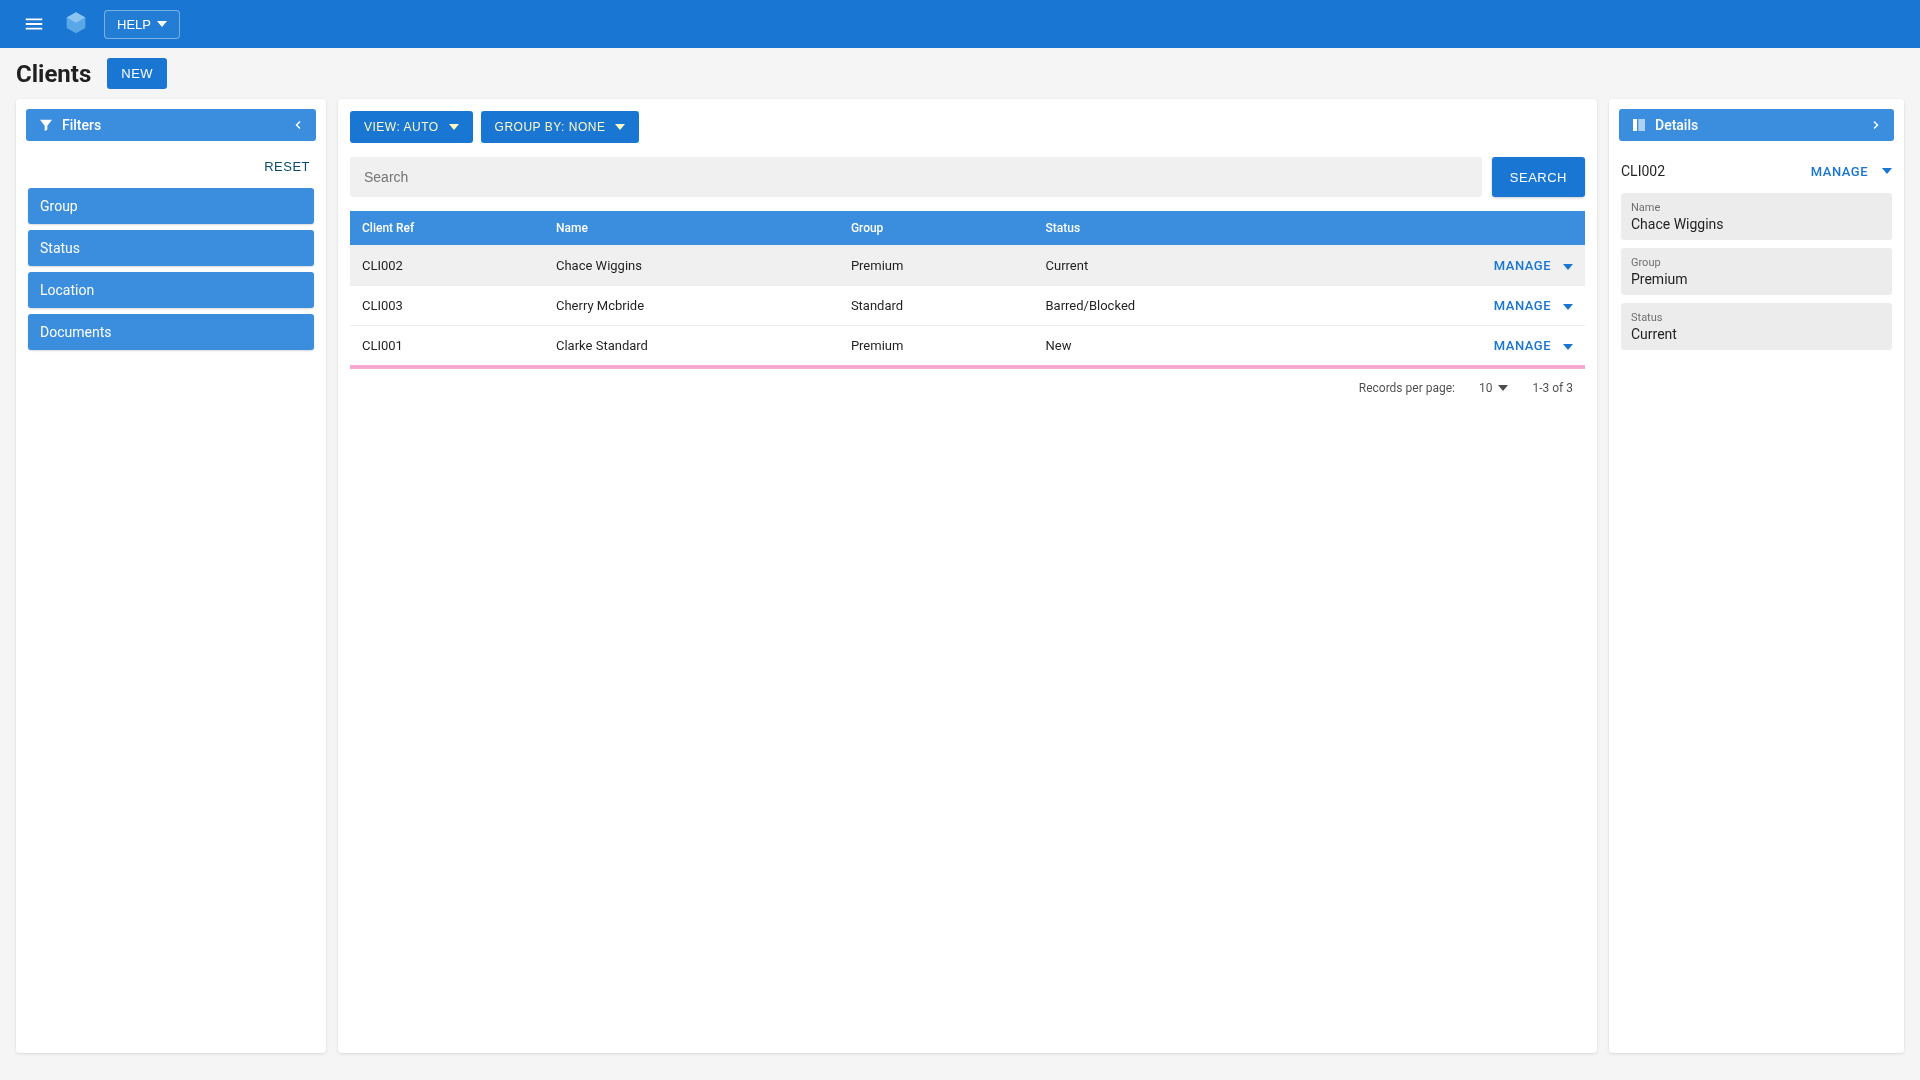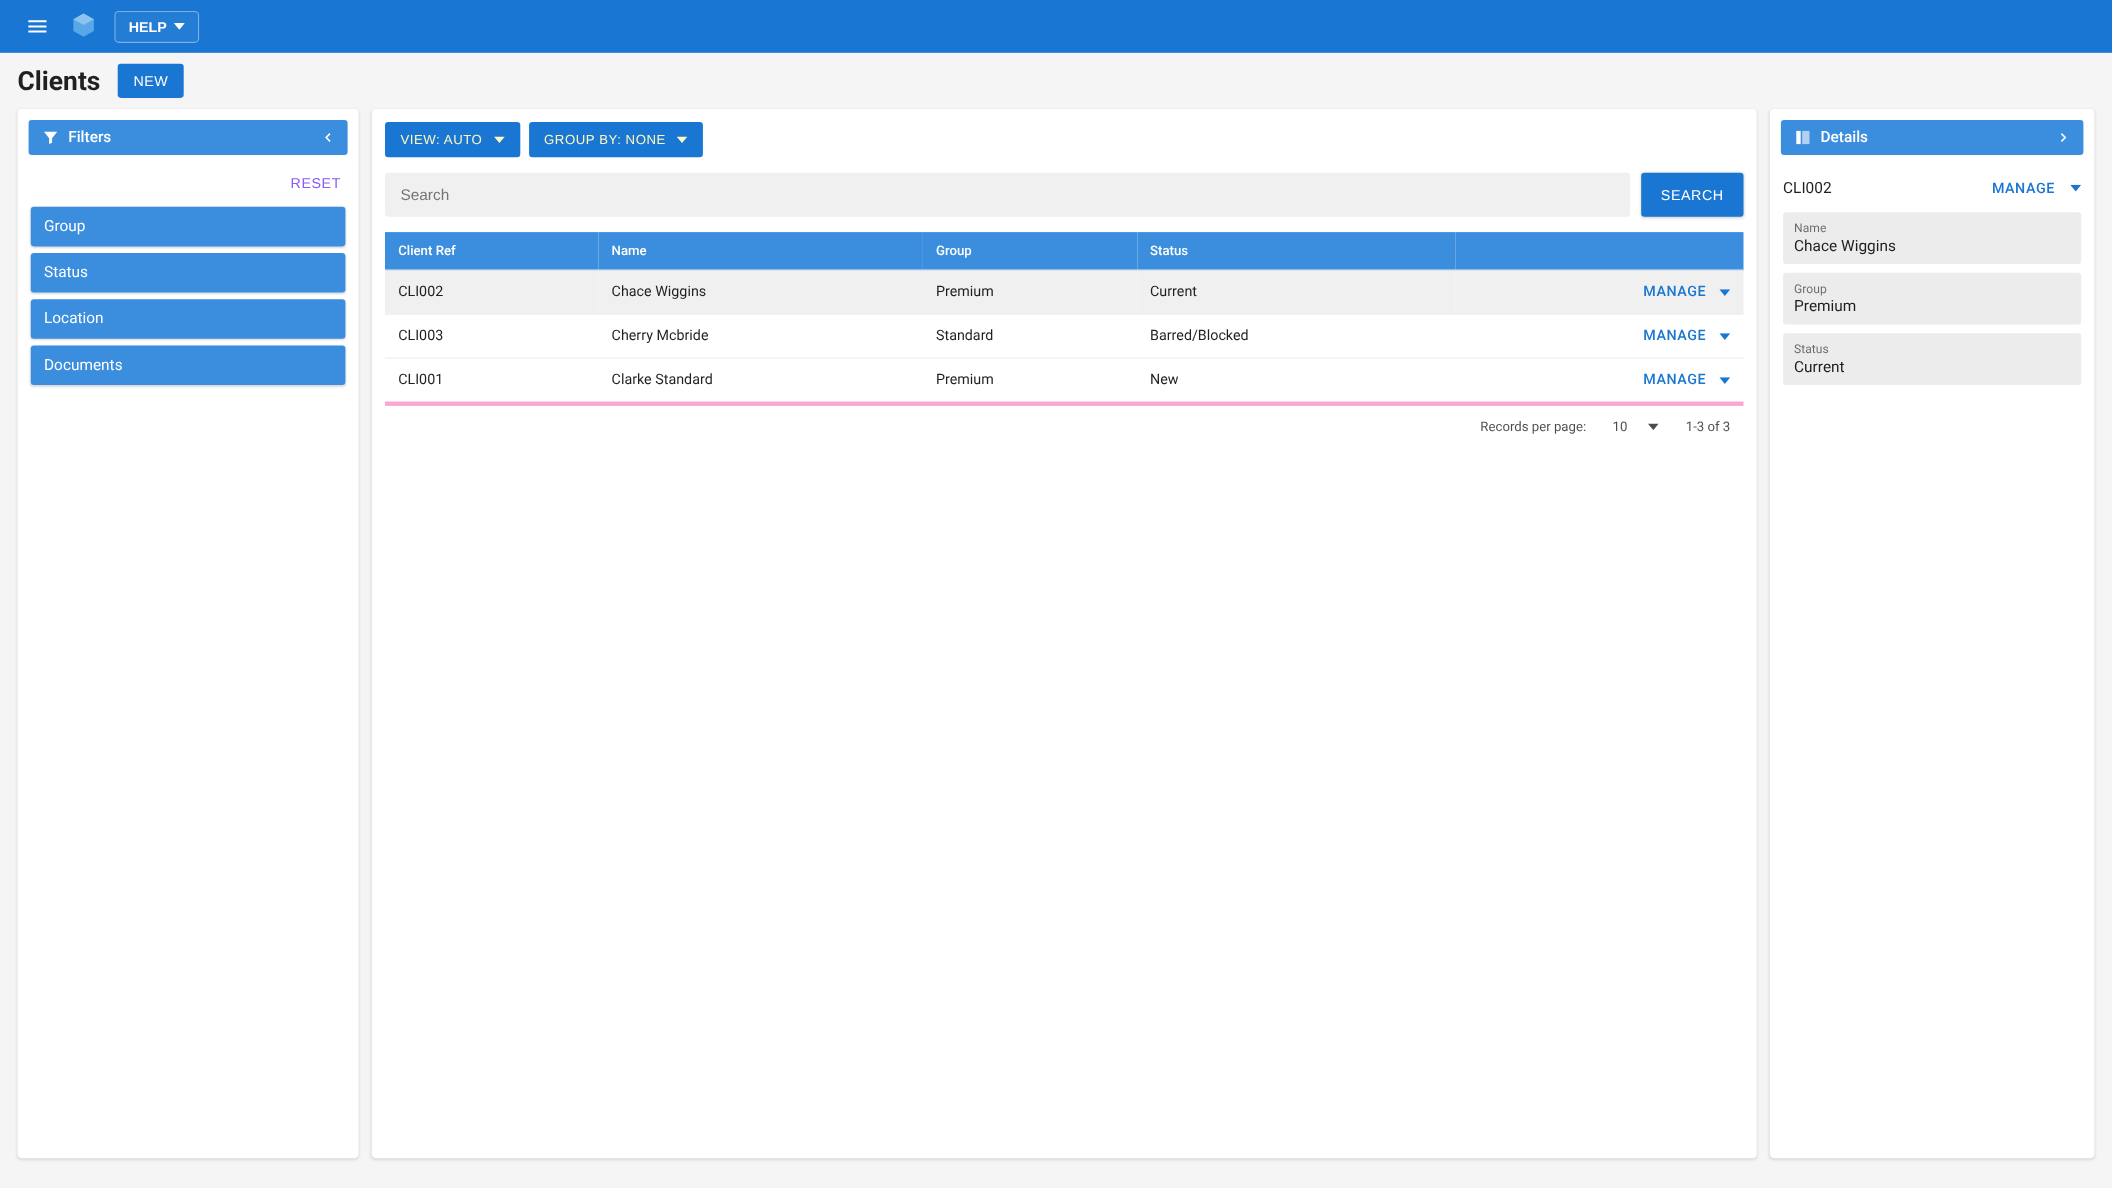--- a/index.html
+++ b/index.html
@@ -3,42 +3,42 @@
 <meta charset="utf-8">
 <style>
 * { box-sizing: border-box; margin: 0; padding: 0; }
 body { font-family: Roboto, "Helvetica Neue", Arial, sans-serif; background: #f5f5f5; color: rgba(0,0,0,0.87); font-size: 14px; }
 
 
 .app-bar { background: #1976d2; color: #fff; display: flex; align-items: center; height: 48px; padding: 0 16px; }
 .menu-btn { background: none; border: none; color: #fff; width: 36px; height: 36px; display: flex; align-items: center; justify-content: center; cursor: pointer; margin-right: 8px; border-radius: 4px; }
 .logo { width: 32px; height: 32px; margin-right: 12px; display: flex; align-items: center; justify-content: center; }
 .app-title { font-size: 20px; font-weight: 500; flex: 1; }
-.help-btn { background: rgba(255,255,255,0.05); border: 1px solid rgba(255,255,255,0.4); color: #fff; padding: 6px 12px; border-radius: 4px; font-size: 13px; font-weight: 700; cursor: pointer; display: flex; align-items: center; gap: 6px; }
+.help-btn { background: rgba(255,255,255,0.05); border: 1px solid rgba(255,255,255,0.4); color: #fff; padding: 6px 12px; border-radius: 4px; font-size: 13px; font-weight: 400; cursor: pointer; display: flex; align-items: center; gap: 6px; }
 
 
 .page-header { display: flex; align-items: center; padding: 10px 16px; }
 .page-title { font-size: 24px; font-weight: 700; margin-right: 16px; }
 .new-btn { background: #1976d2; color: #fff; border: none; padding: 8px 14px; border-radius: 3px; font-size: 13px; font-weight: 500; cursor: pointer; letter-spacing: 0.5px; }
 
 
 .main-layout { display: flex; gap: 12px; padding: 0 16px 16px 16px; align-items: stretch; min-height: calc(100vh - 110px); }
 .panel { background: #fff; border-radius: 4px; box-shadow: 0 1px 3px rgba(0,0,0,0.12); display: flex; flex-direction: column; }
 .filters-panel { width: 310px; flex-shrink: 0; }
 .content-panel { flex: 1; padding: 12px; }
 .details-panel { width: 295px; flex-shrink: 0; }
 
 
 .panel-bar { background: #3b8dde; color: #fff; padding: 8px 12px; border-radius: 3px; display: flex; align-items: center; gap: 8px; font-size: 14px; font-weight: 500; margin: 10px; cursor: pointer; }
 .panel-bar .spacer { flex: 1; }
 
 
 .filters-body { padding: 0 12px 12px 12px; }
 .reset-row { display: flex; justify-content: flex-end; padding: 8px 4px 14px 4px; }
-.reset-btn { background: none; border: none; color: #8b5cf6; font-size: 13px; font-weight: 500; cursor: pointer; letter-spacing: 0.5px; }
+.reset-btn { background: none; border: none; color: #0c4a6e; font-size: 13px; font-weight: 500; cursor: pointer; letter-spacing: 0.5px; }
 .filter-cat { background: #3b8dde; color: #fff; padding: 10px 12px; border-radius: 3px; margin-bottom: 6px; font-size: 14px; cursor: pointer; box-shadow: 0 1px 2px rgba(0,0,0,0.15); }
 
 
 .content-toolbar { display: flex; gap: 8px; margin-bottom: 14px; }
 .dd-btn { background: #1976d2; color: #fef9c3; border: none; padding: 9px 14px; border-radius: 3px; font-size: 12px; font-weight: 500; cursor: pointer; display: flex; align-items: center; gap: 10px; letter-spacing: 0.5px; }
 
 
 .search-row { display: flex; gap: 10px; margin-bottom: 14px; }
 .search-input { flex: 1; background: #f0f0f0; border: none; border-radius: 3px; padding: 12px 14px; font-size: 14px; outline: none; }
 .search-btn { background: #1976d2; color: #fff; border: none; padding: 0 18px; border-radius: 3px; font-size: 13px; font-weight: 500; cursor: pointer; letter-spacing: 0.5px; box-shadow: 0 1px 3px rgba(0,0,0,0.2); }
@@ -48,21 +48,21 @@
 .data-table thead { background: #3b8dde; color: #fff; }
 .data-table th { text-align: left; padding: 10px 12px; font-size: 12px; font-weight: 500; }
 .data-table td { padding: 12px; font-size: 13px; border-top: 1px solid #eee; }
 .data-table tbody tr.selected { background: #f0f0f0; }
 .manage-cell { text-align: right; white-space: nowrap; }
 .manage-link { color: #1976d2; font-size: 13px; font-weight: 500; cursor: pointer; letter-spacing: 0.5px; margin-right: 12px; }
 .dd-icon-sm { color: #1976d2; cursor: pointer; }
 
 
 .table-footer { display: flex; justify-content: flex-end; align-items: center; gap: 22px; padding: 10px 12px; font-size: 12px; color: rgba(0,0,0,0.7); border-top: 4px solid #f9a8d4; }
-.records-select { font-size: 12px; border: none; background: none; cursor: pointer; padding: 2px; display: flex; align-items: center; gap: 19px; }
+.records-select { font-size: 12px; border: none; background: none; cursor: pointer; padding: 2px; display: flex; align-items: center; gap: 6px; }
 
 
 .details-body { padding: 12px; }
 .details-top { display: flex; align-items: center; margin-bottom: 14px; }
 .details-ref { font-size: 14px; font-weight: 400; flex: 1; }
 .details-manage { color: #1976d2; font-size: 13px; font-weight: 500; cursor: pointer; letter-spacing: 0.5px; margin-right: 14px; }
 .detail-card { background: #ececec; border-radius: 3px; padding: 8px 10px; margin-bottom: 8px; }
 .detail-label { font-size: 11px; color: rgba(0,0,0,0.55); margin-bottom: 2px; }
 .detail-value { font-size: 14px; color: rgba(0,0,0,0.87); }
 

